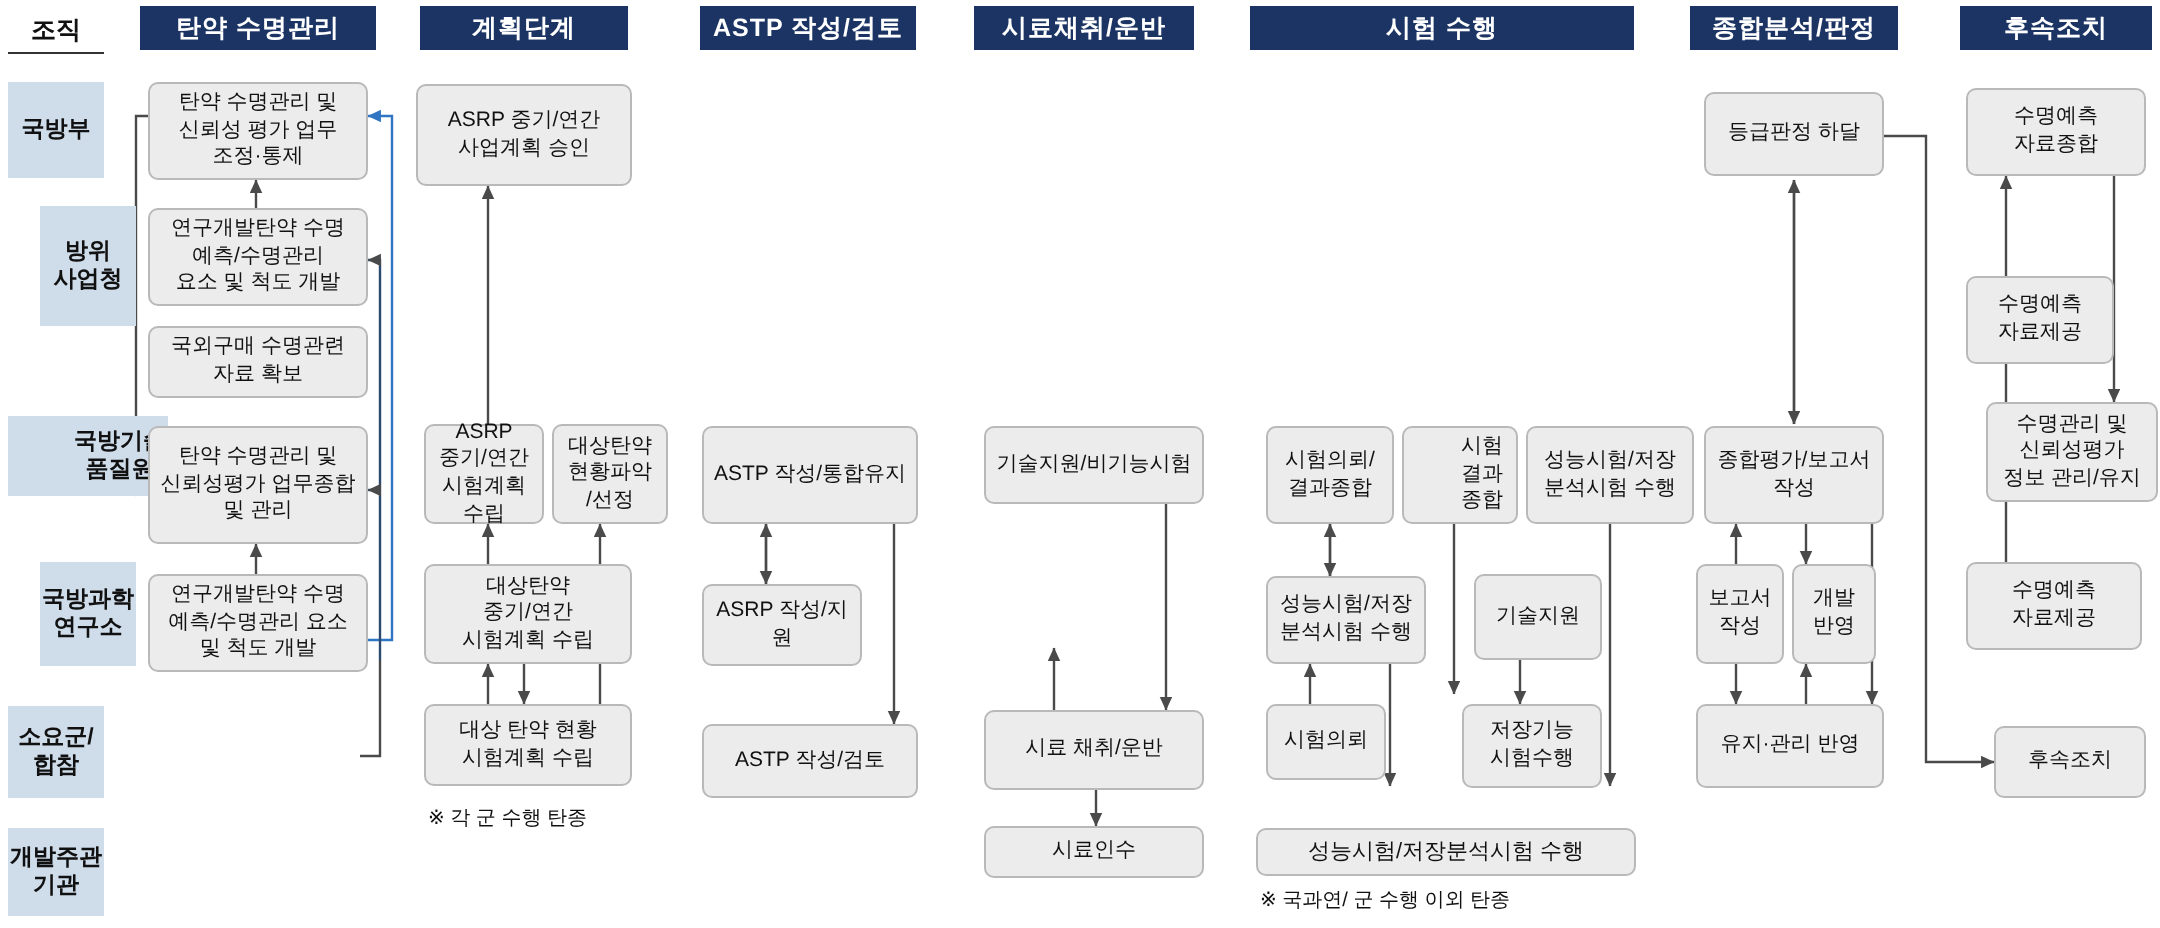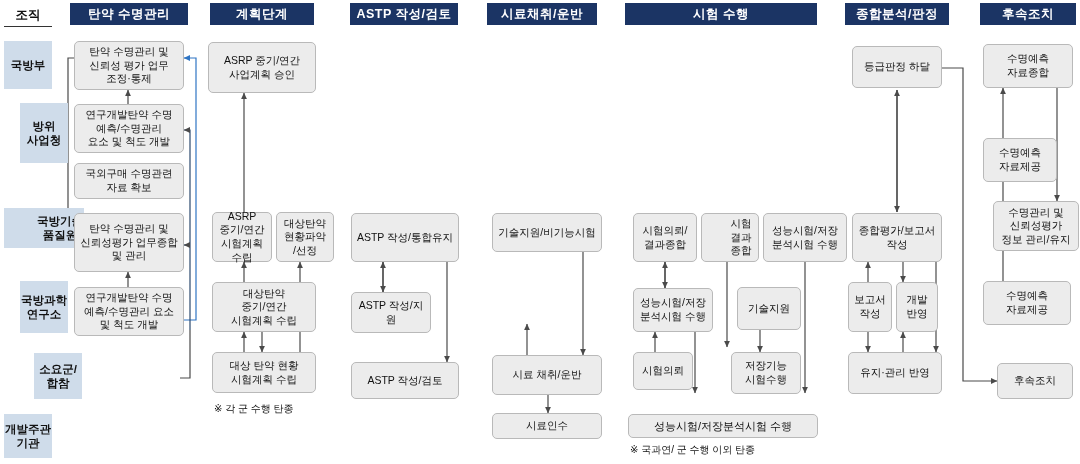--- a/index.html
+++ b/index.html
@@ -144,21 +144,21 @@
 
   <div class="org-title" style="left:4px;top:4px;width:48px;">조직</div>
 
   <div class="org-cell" style="left:4px;top:41px;width:48px;height:48px;">국방부</div>
   <div class="org-cell" style="left:4px;top:103px;width:48px;height:60px;margin-left:16px;">방위
 사업청</div>
   <div class="org-cell" style="left:4px;top:208px;width:48px;height:40px;padding-left:32px;">국방기술
 품질원</div>
   <div class="org-cell" style="left:4px;top:281px;width:48px;height:52px;margin-left:16px;">국방과학
 연구소</div>
-  <div class="org-cell" style="left:4px;top:353px;width:48px;height:46px;margin-left:30px;">소요군/
+  <div class="org-cell" style="left:4px;top:353px;width:48px;height:46px;">소요군/
 합참</div>
   <div class="org-cell" style="left:4px;top:414px;width:48px;height:44px;">개발주관
 기관</div>
 
   <div class="col-head" style="left:70px;top:3px;width:118px;">탄약 수명관리</div>
   <div class="col-head" style="left:210px;top:3px;width:104px;">계획단계</div>
   <div class="col-head" style="left:350px;top:3px;width:108px;">ASTP 작성/검토</div>
   <div class="col-head" style="left:487px;top:3px;width:110px;">시료채취/운반</div>
   <div class="col-head" style="left:625px;top:3px;width:192px;">시험 수행</div>
   <div class="col-head" style="left:845px;top:3px;width:104px;">종합분석/판정</div>
@@ -189,21 +189,21 @@
 현황파악
 /선정</div>
   <div class="pbox" style="left:212px;top:282px;width:104px;height:50px;">대상탄약
 중기/연간
 시험계획 수립</div>
   <div class="pbox" style="left:212px;top:352px;width:104px;height:41px;">대상 탄약 현황
 시험계획 수립</div>
   <div class="note" style="left:214px;top:402px;">※ 각 군 수행 탄종</div>
 
   <div class="pbox" style="left:351px;top:213px;width:108px;height:49px;">ASTP 작성/통합유지</div>
-  <div class="pbox" style="left:351px;top:292px;width:80px;height:41px;">ASTP 작성/지원</div>
+  <div class="pbox" style="left:351px;top:292px;width:80px;height:41px;">ASRP 작성/지원</div>
   <div class="pbox" style="left:351px;top:362px;width:108px;height:37px;">ASTP 작성/검토</div>
 
   <div class="pbox" style="left:492px;top:213px;width:110px;height:39px;">기술지원/비기능시험</div>
   <div class="pbox" style="left:492px;top:355px;width:110px;height:40px;">시료 채취/운반</div>
   <div class="pbox" style="left:492px;top:413px;width:110px;height:26px;">시료인수</div>
 
   <div class="pbox" style="left:633px;top:213px;width:64px;height:49px;">시험의뢰/
 결과종합</div>
   <div class="pbox" style="left:701px;top:213px;width:58px;height:49px;padding-left:24px;">시험결과
 종합</div>

